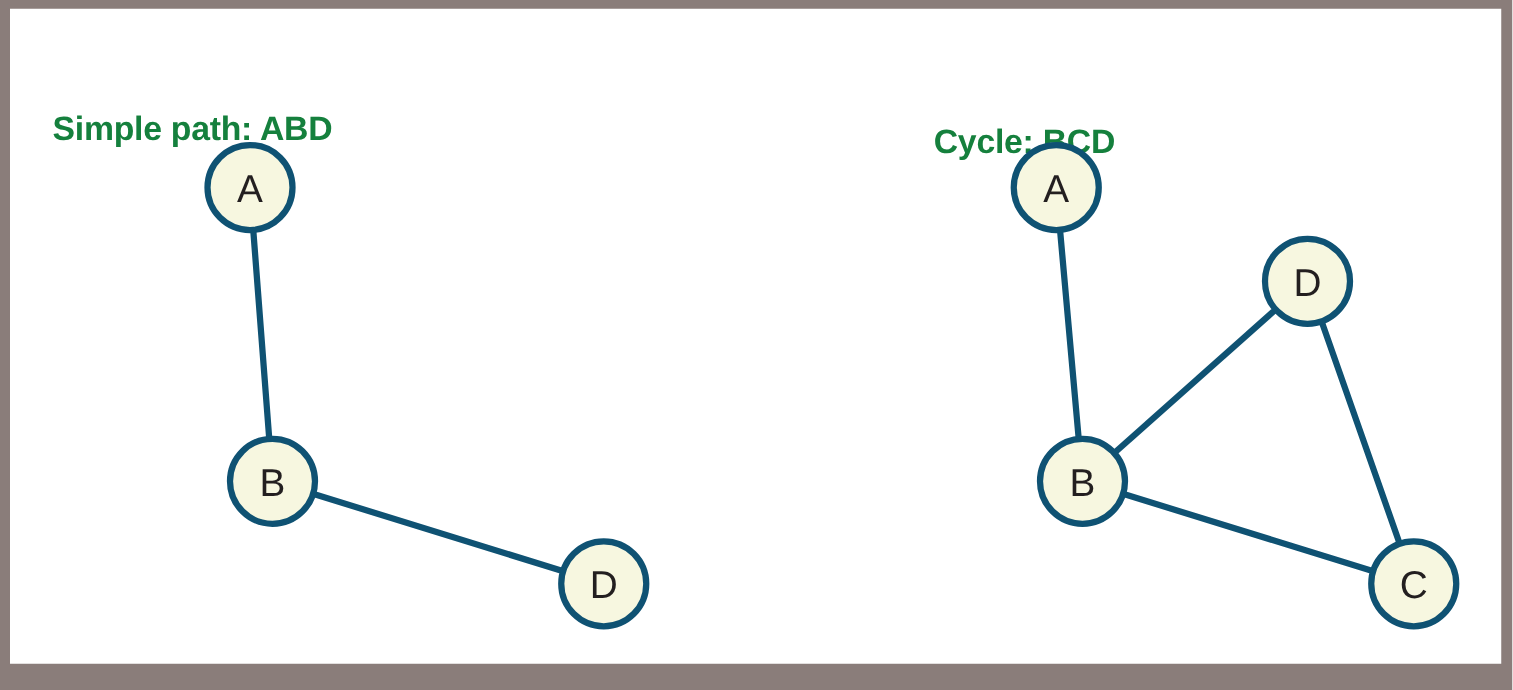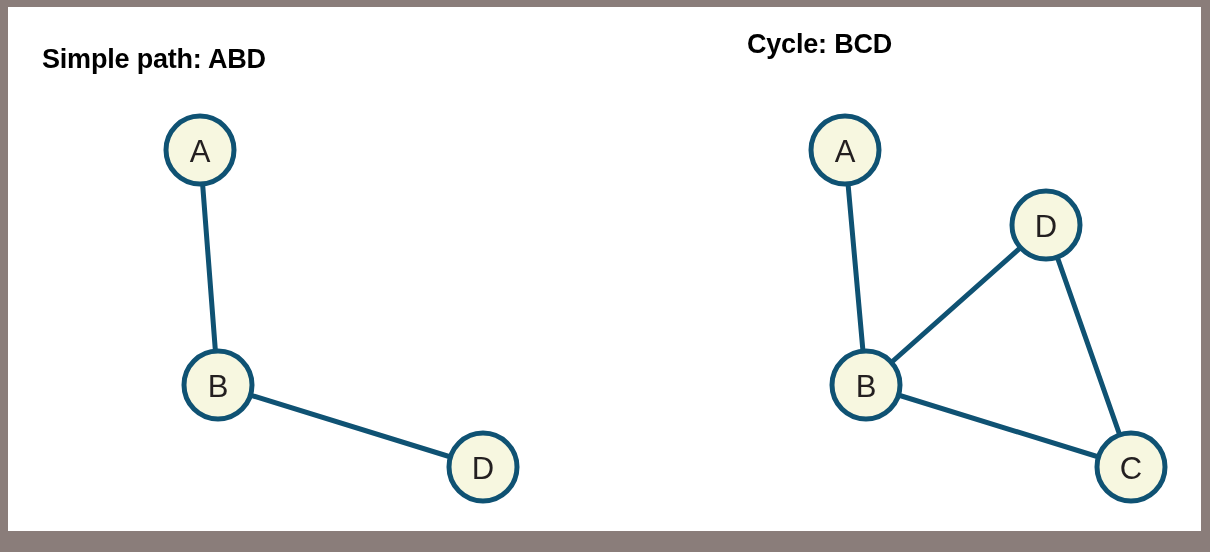--- a/index.html
+++ b/index.html
@@ -28,27 +28,28 @@
     top: 0;
     height: 100%;
   }
   #panel-left  { left: 0;   width: 600px; }
   #panel-right { left: 600px; width: 593px; }
 
   .panel-title {
     position: absolute;
     font-size: 27px;
     font-weight: bold;
-    color: #000000;
+    color: #15803d;
     letter-spacing: -0.2px;
     white-space: nowrap;
     line-height: 1;
+    margin-top: 44px;
   }
   #title-left  { left: 34px; top: 39px; }
-  #title-right { left: 139px; top: 24px; }
+  #title-right { left: 139px; top: 49px; }
 
   .graph-svg {
     position: absolute;
     left: 0;
     top: 0;
     width: 100%;
     height: 100%;
     overflow: visible;
   }
   .edge {

